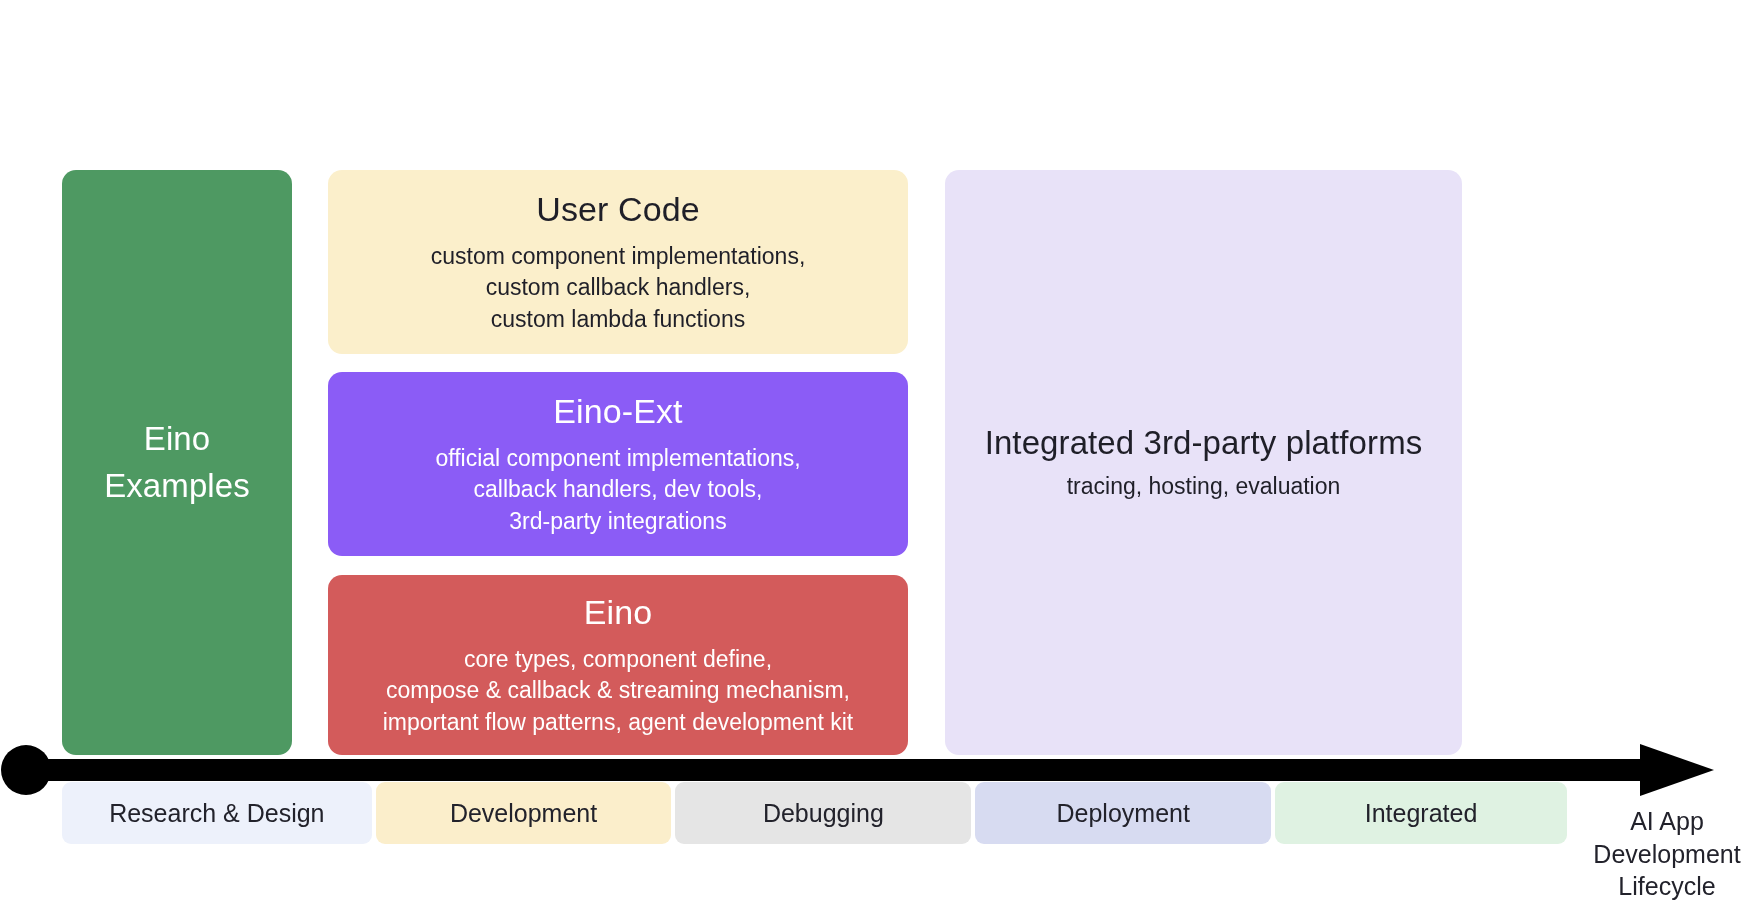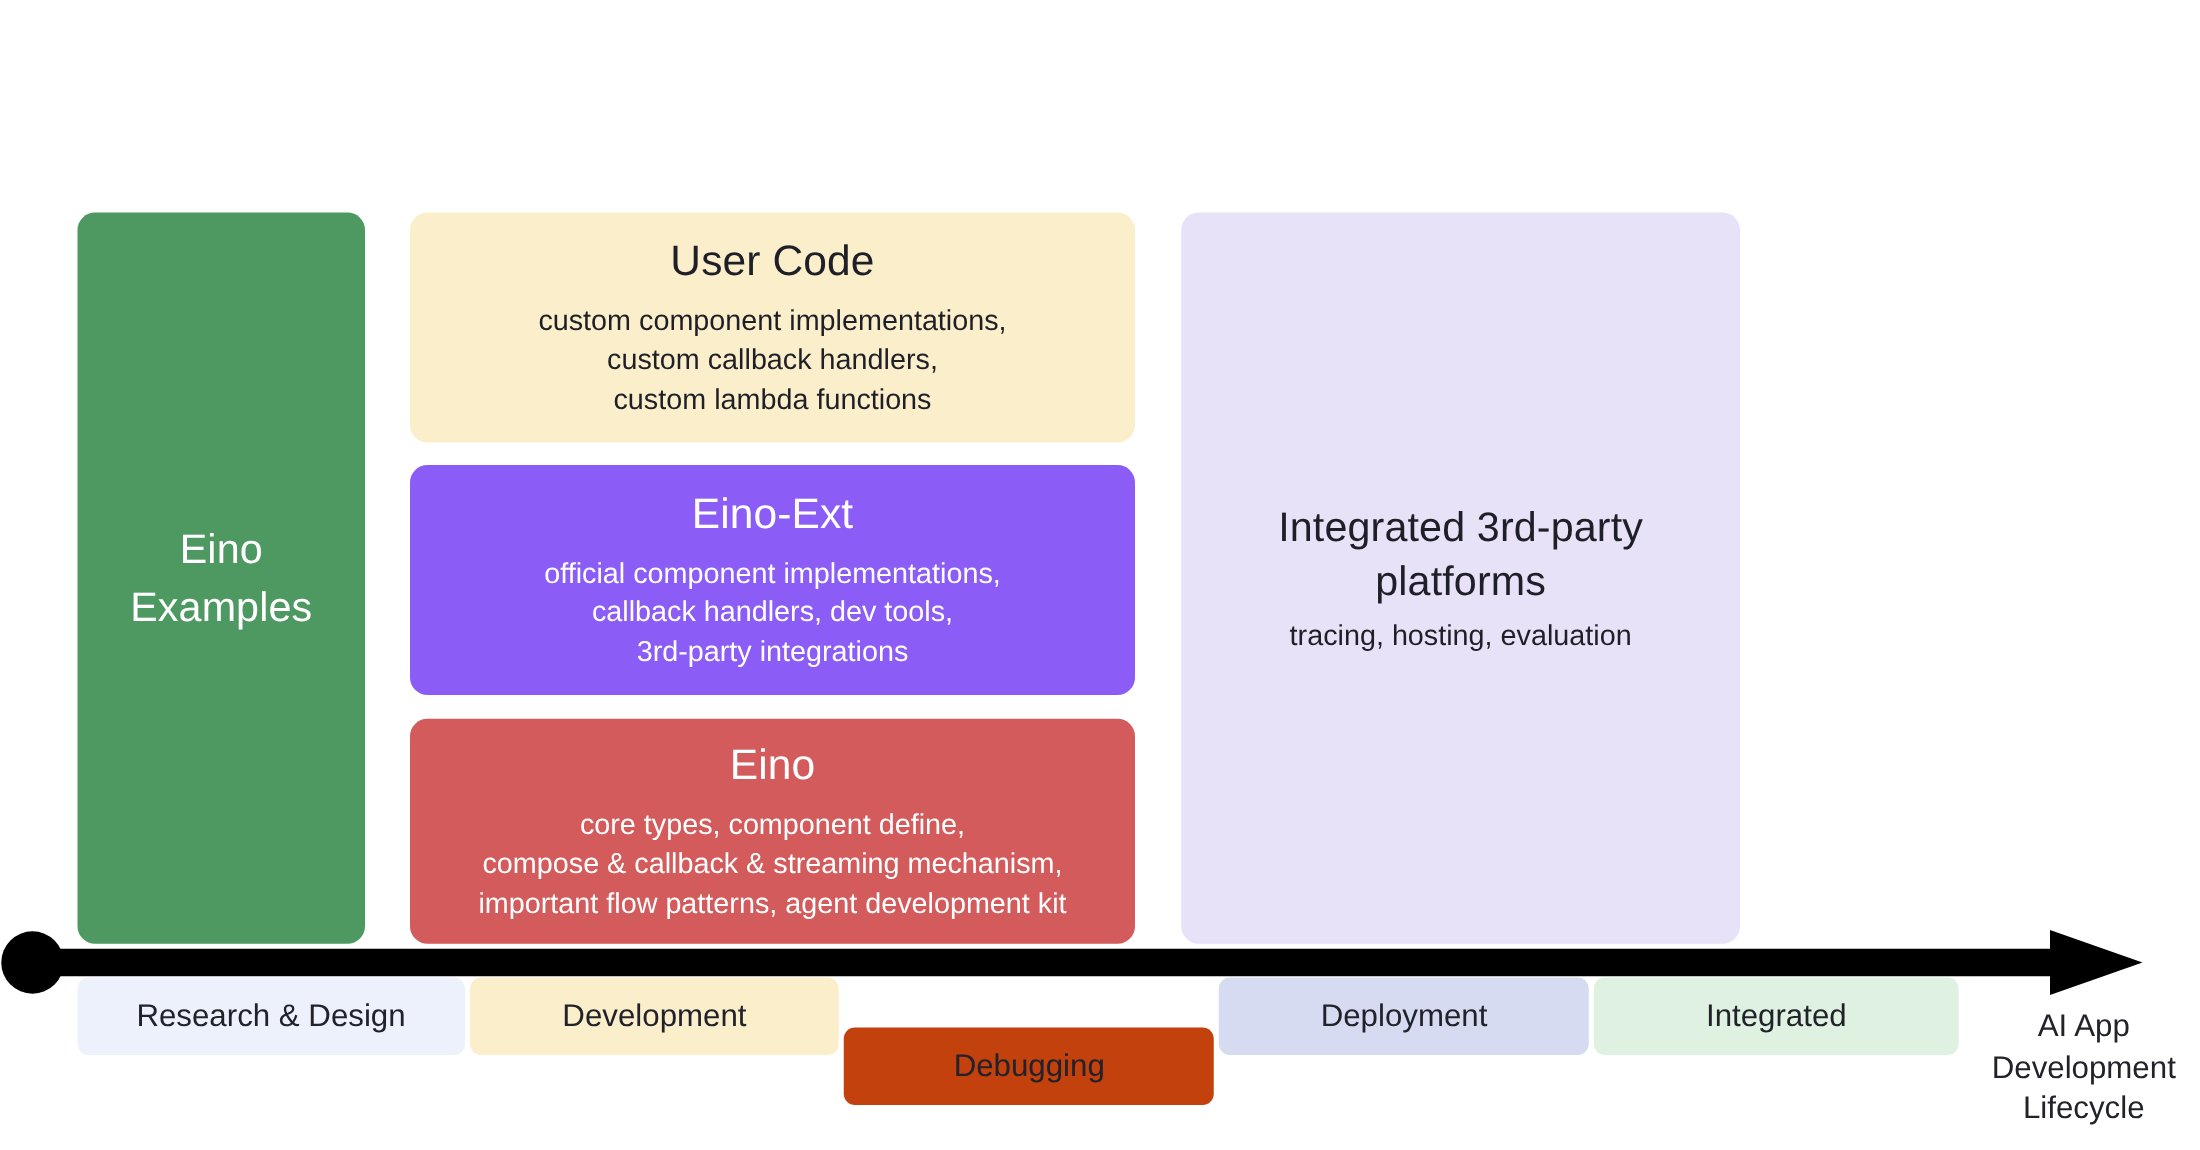--- a/index.html
+++ b/index.html
@@ -105,21 +105,21 @@
     height: 180px;
     background: #D35B5B;
     color: #ffffff;
   }
   #eino-core .title { font-size: 34px; }
 
   
   #third-party {
     left: 945px;
     top: 170px;
-    width: 447px;
+    width: 517px;
     height: 585px;
     background: #E8E2F8;
   }
   #third-party .title { font-size: 33px; line-height: 1.30; }
   #third-party .sub { font-size: 23px; margin-top: 6px; }
 
   
   #timeline-arrow {
     position: absolute;
     left: 0;
@@ -206,21 +206,21 @@
     <polygon points="1640,4 1714,30 1640,56" fill="#000000"></polygon>
   </svg>
 
   <div id="lifecycle-row">
       <div class="stage-chip" style="background: rgb(237, 241, 251); width: 314px;">
         <span>Research &amp; Design</span>
       </div>
       <div class="stage-chip" style="background: rgb(251, 238, 203); width: 300px;">
         <span>Development</span>
       </div>
-      <div class="stage-chip" style="background: #c2410c; width: 300px; margin-top: 40px;">
+      <div class="stage-chip" style="background: #e5e5e5; width: 300px;">
         <span>Debugging</span>
       </div>
       <div class="stage-chip" style="background: rgb(215, 219, 241); width: 300px;">
         <span>Deployment</span>
       </div>
       <div class="stage-chip" style="background: rgb(223, 242, 226); width: 296px;">
         <span>Integrated</span>
       </div>
     </div>
 

